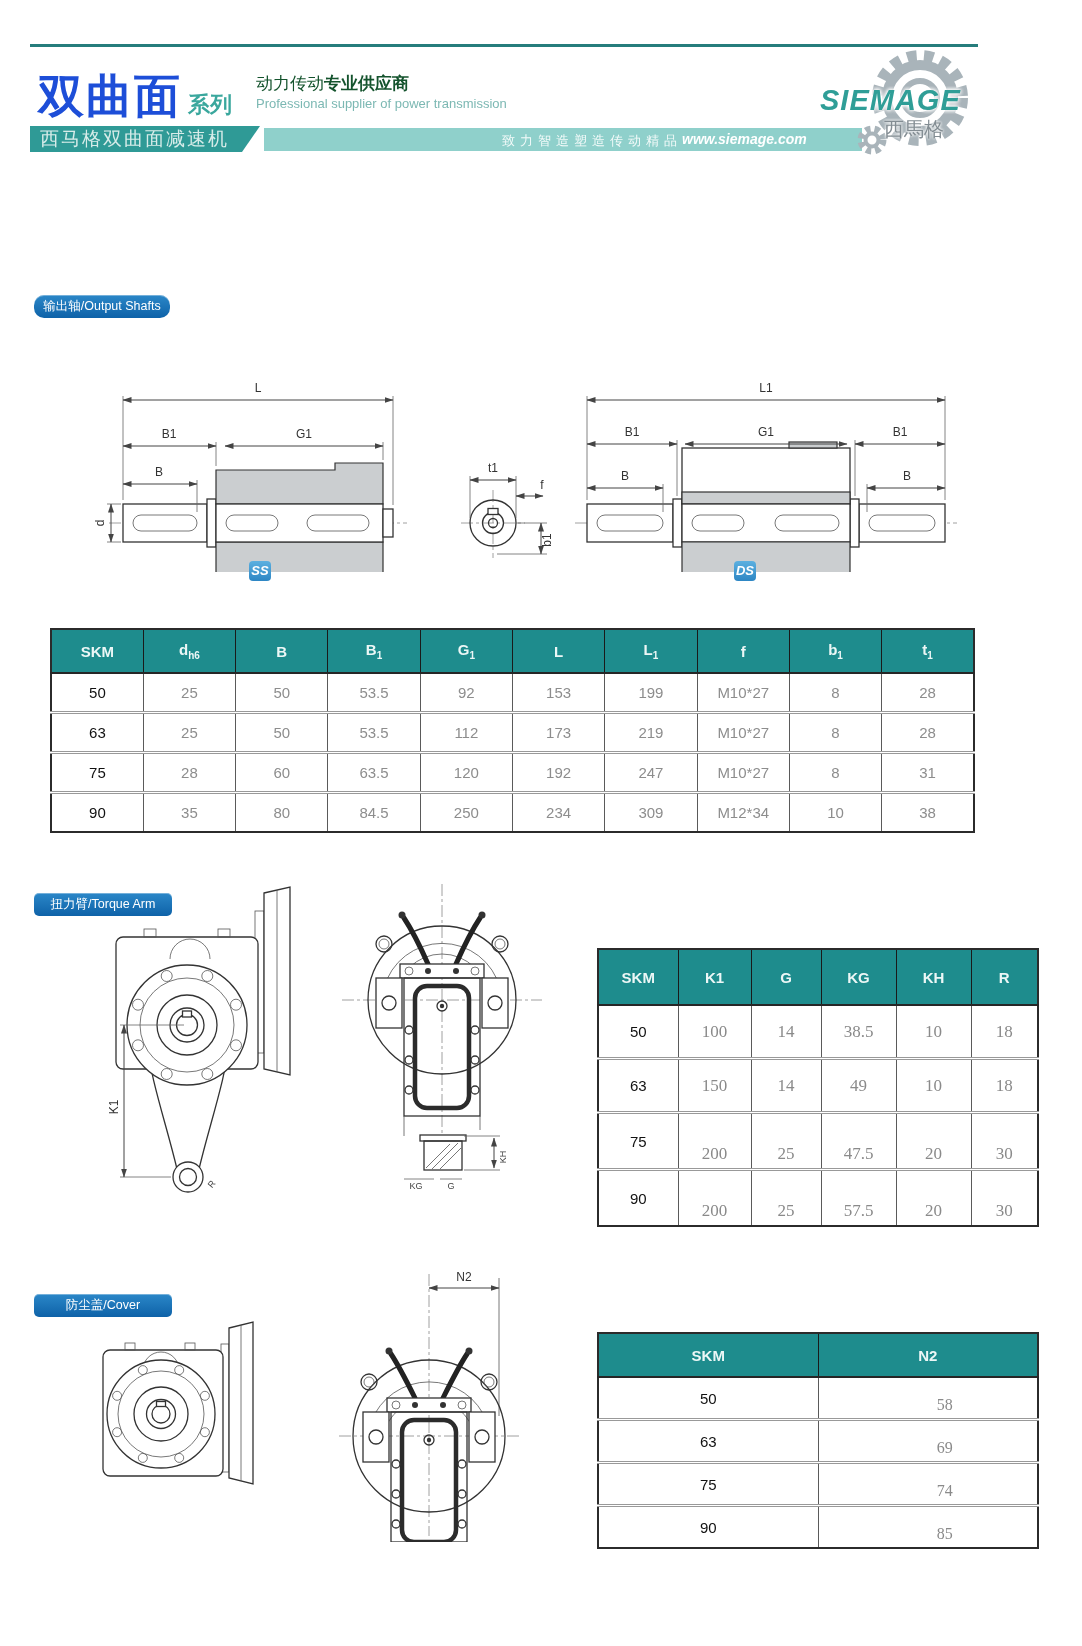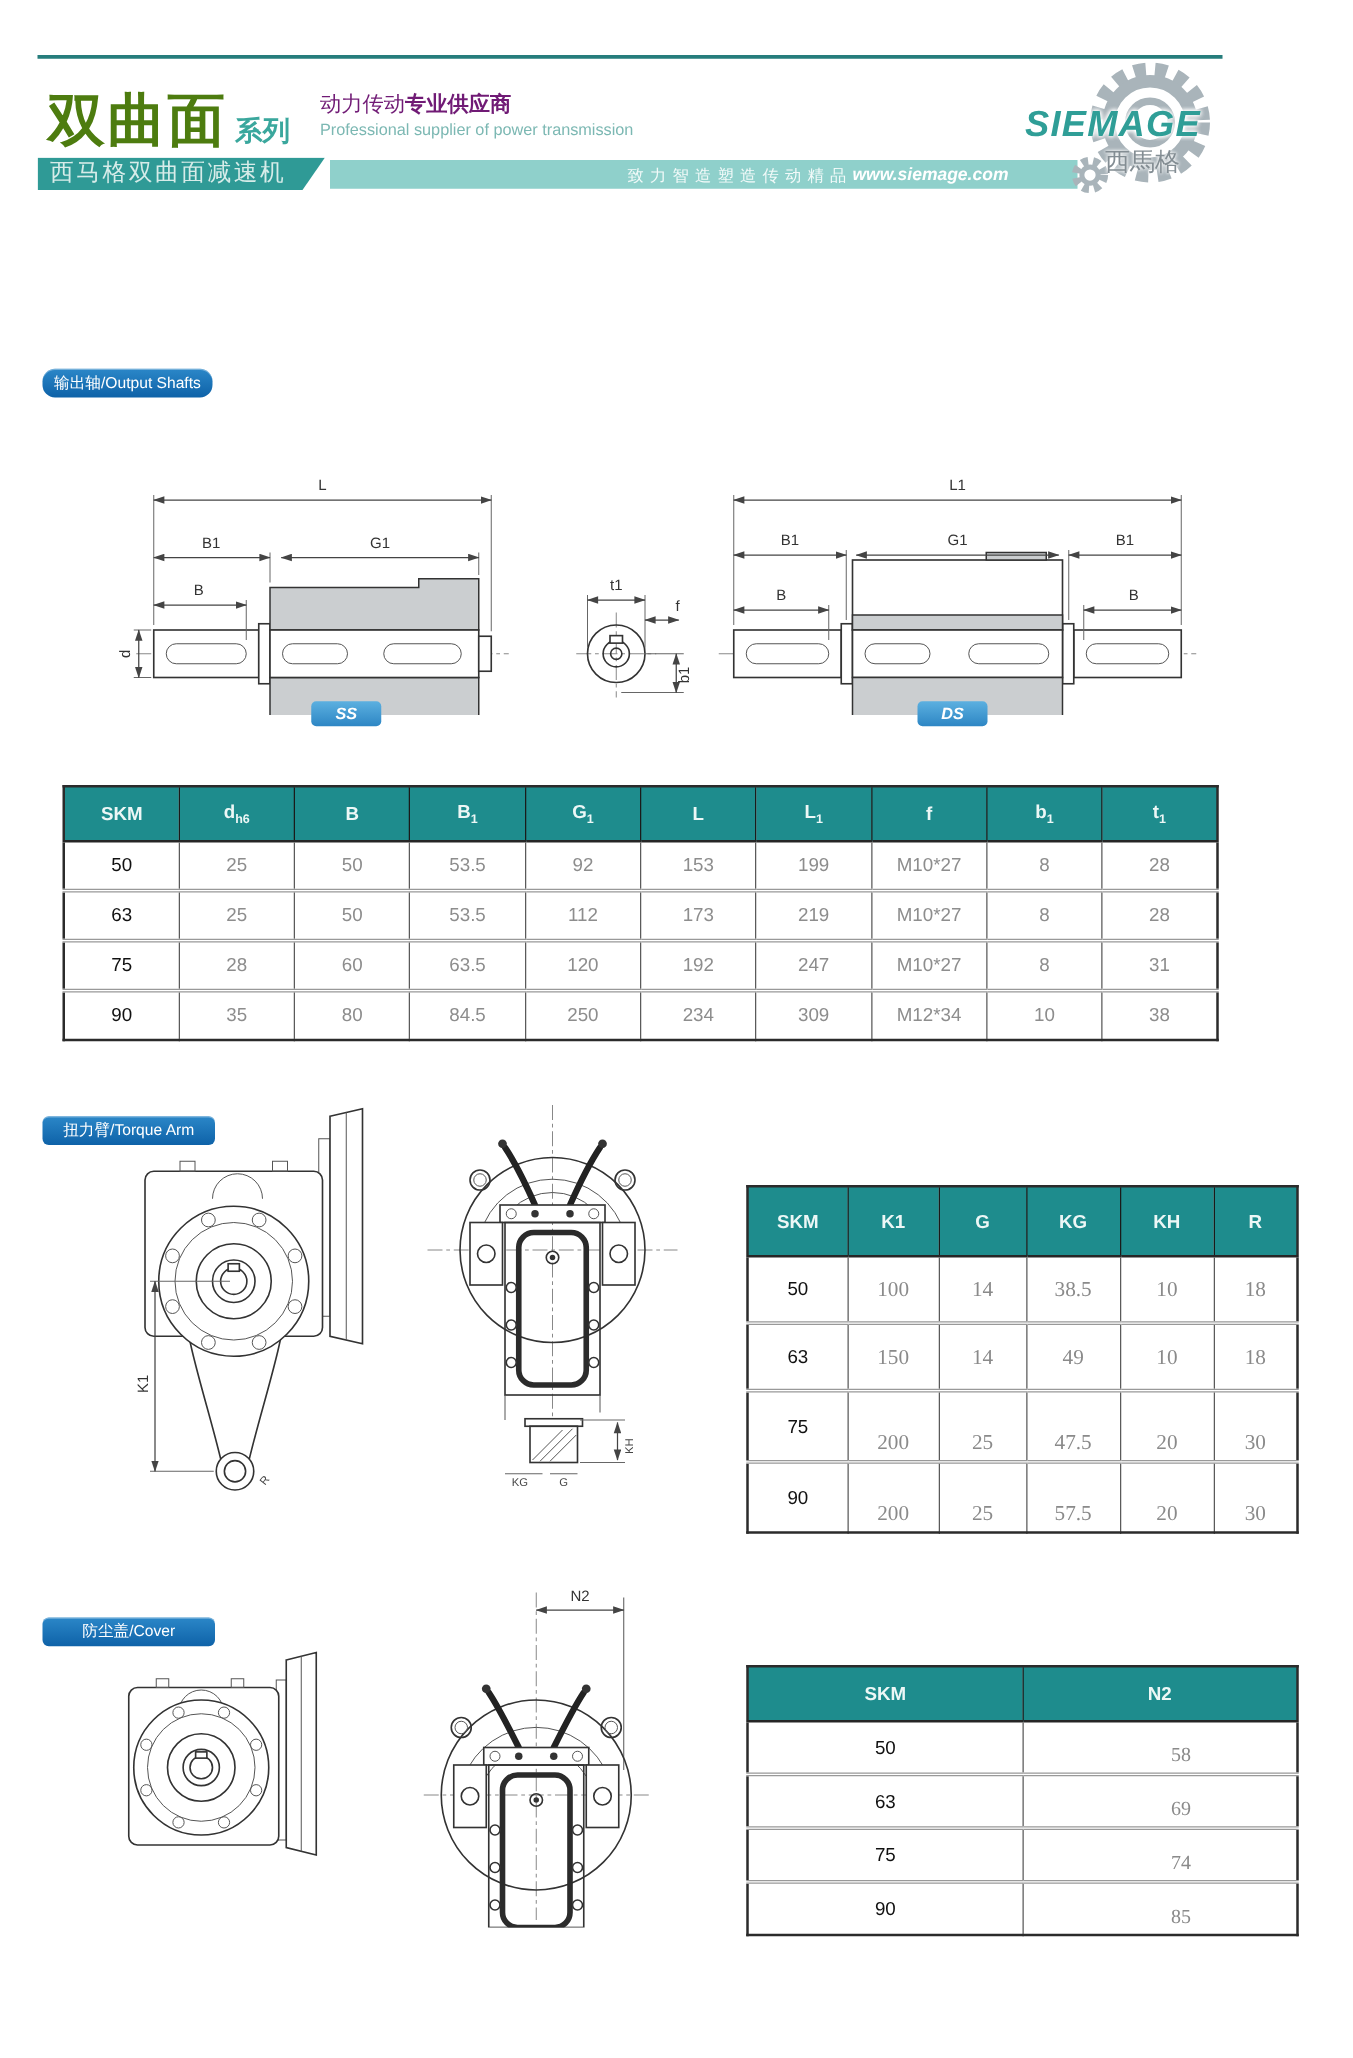--- a/index.html
+++ b/index.html
@@ -1,41 +1,41 @@
 <!DOCTYPE html>
 <html><head>
 <meta charset="utf-8">
 <style>
   html,body{margin:0;padding:0;background:#fff;font-family:"Liberation Sans",sans-serif;}
   .page{position:relative;width:1082px;height:1646px;background:#fff;overflow:hidden;}
   .toprule{position:absolute;left:30px;top:44px;width:948px;height:3px;background:#267d7c;}
   .series{position:absolute;left:38px;top:66px;white-space:nowrap;}
-  .series-cn{font-size:46px;font-weight:bold;color:#4d7c0f;letter-spacing:2px;}
+  .series-cn{font-size:46px;font-weight:bold;color:#1d4ed8;letter-spacing:2px;}
   .series-suffix{font-size:22px;font-weight:bold;color:#3aa79d;margin-left:6px;}
   .band-dark{position:absolute;left:30px;top:126px;width:230px;height:26px;background:#2f9a96;
     clip-path:polygon(0 0,100% 0,calc(100% - 18px) 100%,0 100%);color:#d7ece9;font-size:19px;
     letter-spacing:2px;line-height:26px;padding-left:10px;box-sizing:border-box;font-family:"Liberation Serif",serif;}
   .band-light{position:absolute;left:264px;top:128px;width:598px;height:23px;background:#8fd0cb;}
   .slogan{position:absolute;left:238px;top:4px;font-size:13px;letter-spacing:5px;color:#f2faf9;white-space:nowrap;}
   .website{position:absolute;left:418px;top:3px;font-size:14px;font-weight:bold;font-style:italic;color:#fff;white-space:nowrap;}
-  .supplier{position:absolute;left:256px;top:72px;color:#701a75;font-size:17px;}
+  .supplier{position:absolute;left:256px;top:72px;color:#14532d;font-size:17px;}
   .supplier .bld{font-weight:bold;}
   .supplier-en{position:absolute;left:256px;top:96px;color:#7cb8b3;font-size:13px;}
   .gear{position:absolute;left:838px;top:50px;}
   .brand{position:absolute;left:820px;top:84px;font-size:29px;font-weight:bold;font-style:italic;color:#2f9e97;
     letter-spacing:1px;text-shadow:0 0 4px #fff,0 0 4px #fff,0 0 4px #fff;}
   .brand-cn{position:absolute;left:884px;top:116px;font-size:20px;color:#838d93;font-family:"Liberation Serif",serif;
     text-shadow:0 0 3px #fff,0 0 3px #fff;}
   .title{position:absolute;left:35px;top:226px;font-size:27px;font-weight:bold;color:#0d9b8e;letter-spacing:1px;white-space:nowrap;}
   .badge{position:absolute;height:23px;border-radius:5px;background:linear-gradient(180deg,#2b87c8,#0e62a8);
     color:#fff;font-size:12.5px;line-height:23px;text-align:center;box-shadow:inset 0 1px 0 rgba(255,255,255,.35);}
   #badge-output{left:34px;top:295px;width:136px;border-radius:10px;}
   #badge-torque{left:34px;top:893px;width:138px;}
   #badge-cover{left:34px;top:1294px;width:138px;}
-  .vbadge{position:absolute;width:56px;height:20px;border-radius:4px;background:linear-gradient(180deg,#5cb0e0,#2d86c4);
+  .vbadge{position:absolute;width:22px;height:20px;border-radius:4px;background:linear-gradient(180deg,#5cb0e0,#2d86c4);
     color:#fff;font-style:italic;font-weight:bold;font-size:13px;text-align:center;line-height:20px;}
   #ss-badge{left:249px;top:561px;}
   #ds-badge{left:734px;top:561px;}
   .dimtable{position:absolute;border-collapse:collapse;table-layout:fixed;background:#fff;border:2px solid #2b2b2b;}
   .dimtable th{background:#1e8c8d;color:#ecf7f6;font-weight:bold;font-size:15px;border:1px solid #1a1a1a;height:40px;}
   .dimtable td{text-align:center;font-size:15px;color:#8d8d8d;border-left:1px solid #5a5a5a;border-right:1px solid #5a5a5a;
     border-top:3px double #999;height:35px;}
   .dimtable tbody tr:first-child td{border-top:2px solid #262626;}
   .dimtable td.skm{color:#111;}
   sub{font-size:10px;}

